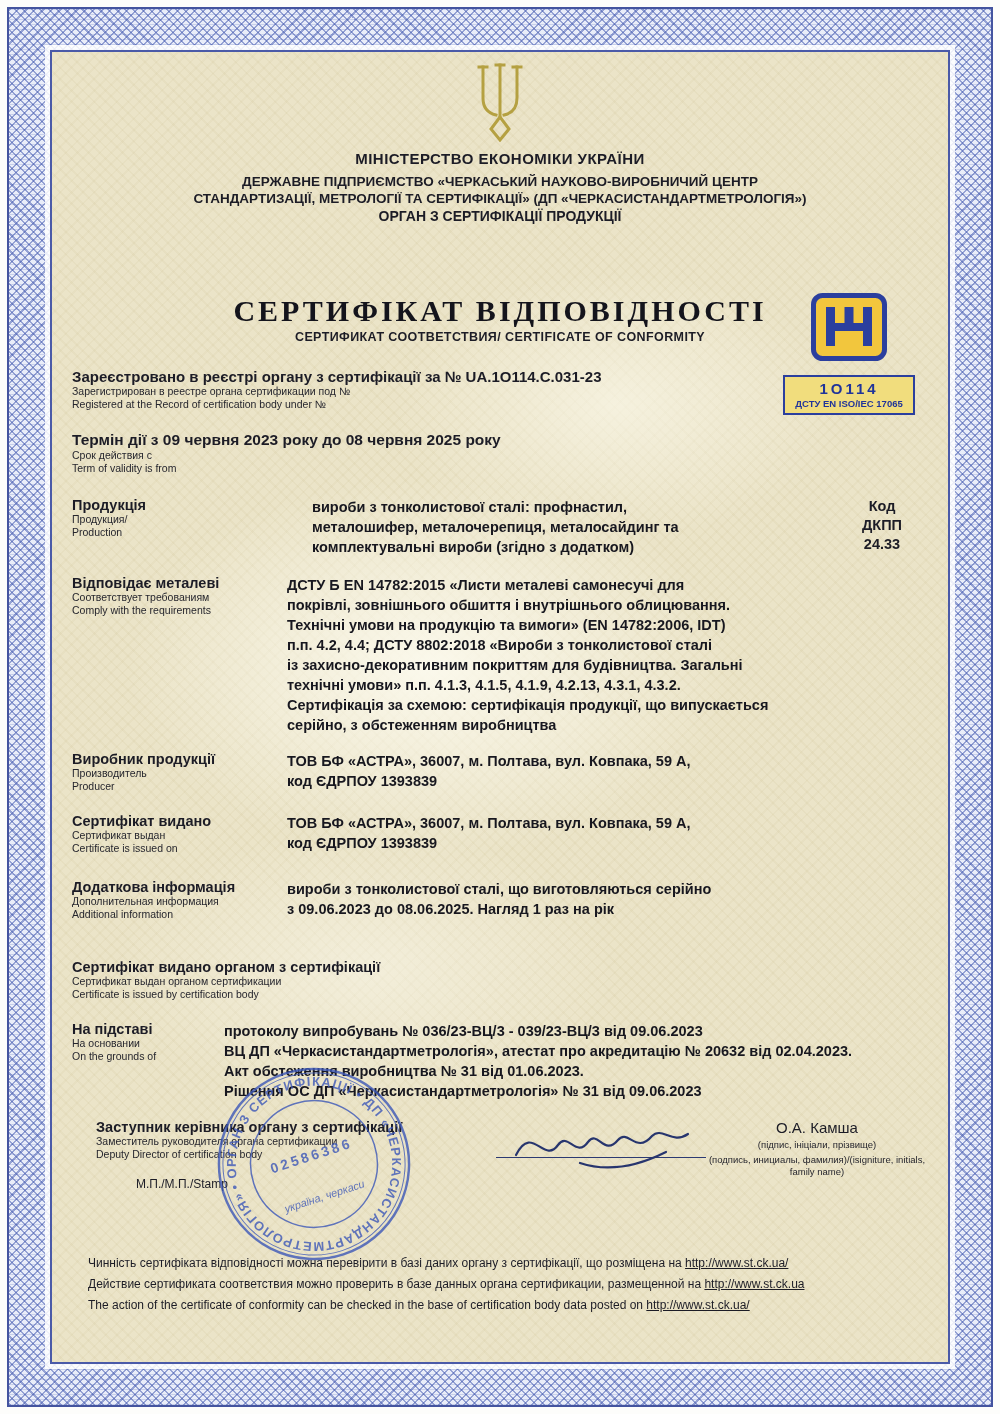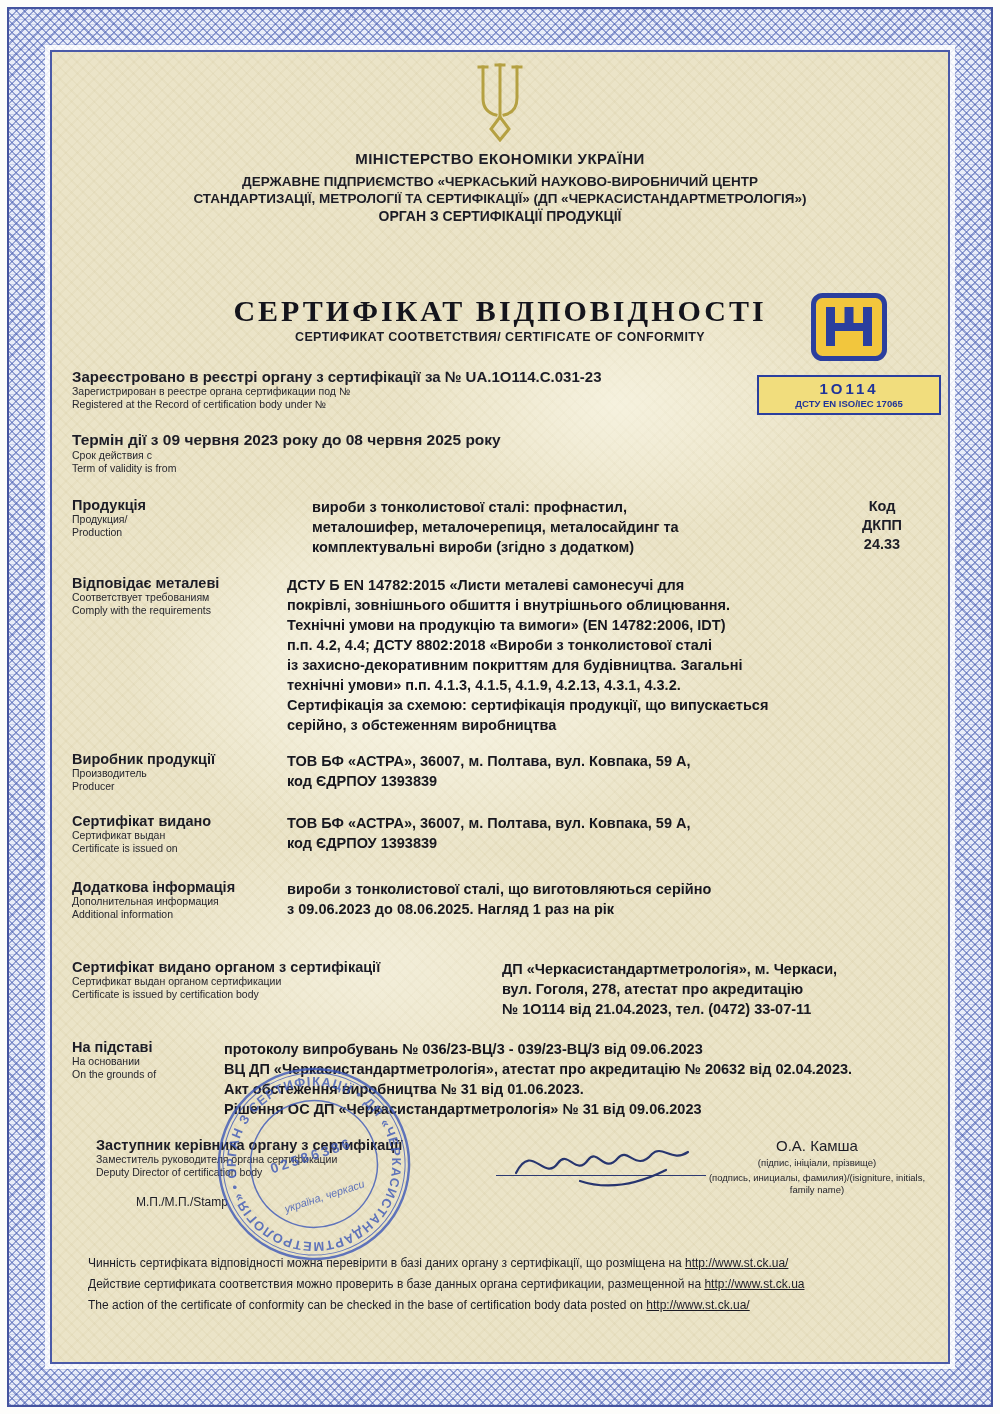--- a/index.html
+++ b/index.html
@@ -53,21 +53,21 @@
 
   .row { display:flex; align-items:flex-start; }
   .lbl { flex:0 0 215px; padding-right:8px; }
   .lbl-wide { flex:0 0 430px; }
   .lbl-narrow { flex:0 0 152px; }
   .lbl-uk { font-size:14.5px; font-weight:bold; }
   .val { flex:1 1 auto; font-size:14.5px; font-weight:bold; line-height:20px; color:#17171f; }
   .code-col { flex:0 0 92px; text-align:center; font-size:14.5px; font-weight:bold; line-height:19px; }
 
   .mark-stack { position:absolute; top:240px; right:22px; width:154px; display:flex; flex-direction:column; align-items:center; }
-  .mark-box { margin-top:13px; width:184px; border:2px solid #2b3f9e; background:#f1dd7d; text-align:center; padding:3px 2px 4px 2px; }
+  .mark-box { margin-top:13px; width:132px; border:2px solid #2b3f9e; background:#f1dd7d; text-align:center; padding:3px 2px 4px 2px; }
   .mark-code { color:#20349a; font-size:15px; font-weight:bold; letter-spacing:3px; }
   .mark-std  { color:#20349a; font-size:9.5px; font-weight:bold; margin-top:1px; }
 
   .sig-row { margin-top:18px;margin-left:24px; }
   .sig-label { flex:0 0 400px; }
   .mp-note { font-size:12px; margin-top:16px; margin-left:40px; }
   .sig-area { flex:0 0 210px; text-align:center; }
   .sig-line { border-bottom:1.5px solid #2c3a72; margin-top:-14px; }
   .name-area { flex:1 1 auto; text-align:center; }
   .sig-name { font-size:15px; font-weight:normal; }
@@ -206,25 +206,20 @@
         <div>вироби з тонколистової сталі, що виготовляються серійно</div>
         <div>з 09.06.2023 до 08.06.2025. Нагляд 1 раз на рік</div>
       </div>
     </div>
 
     <div class="row gap38">
       <div class="lbl lbl-wide">
         <div class="lbl-uk">Сертифікат видано органом з сертифікації</div>
         <div class="sub">Сертификат выдан органом сертификации</div>
         <div class="sub">Certificate is issued by certification body</div>
-      </div>
-      <div class="val">
-        <div>ДП «Черкасистандартметрологія», м. Черкаси,</div>
-        <div>вул. Гоголя, 278, атестат про акредитацію</div>
-        <div>№ 1О114 від 21.04.2023, тел. (0472) 33-07-11</div>
       </div>
     </div>
 
     <div class="row gap20">
       <div class="lbl lbl-narrow">
         <div class="lbl-uk">На підставі</div>
         <div class="sub">На основании</div>
         <div class="sub">On the grounds of</div>
       </div>
       <div class="val">

